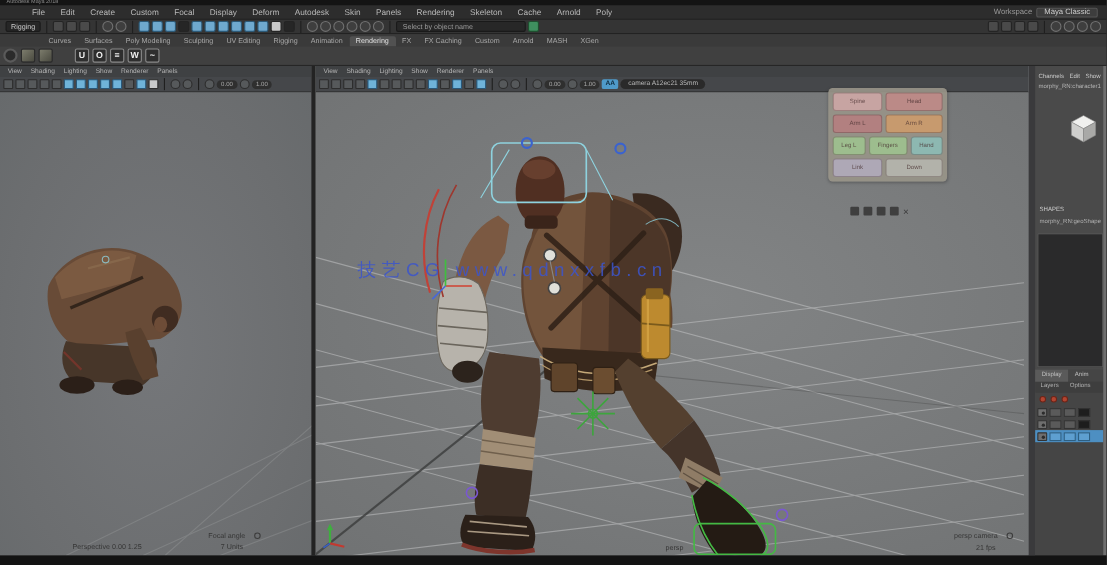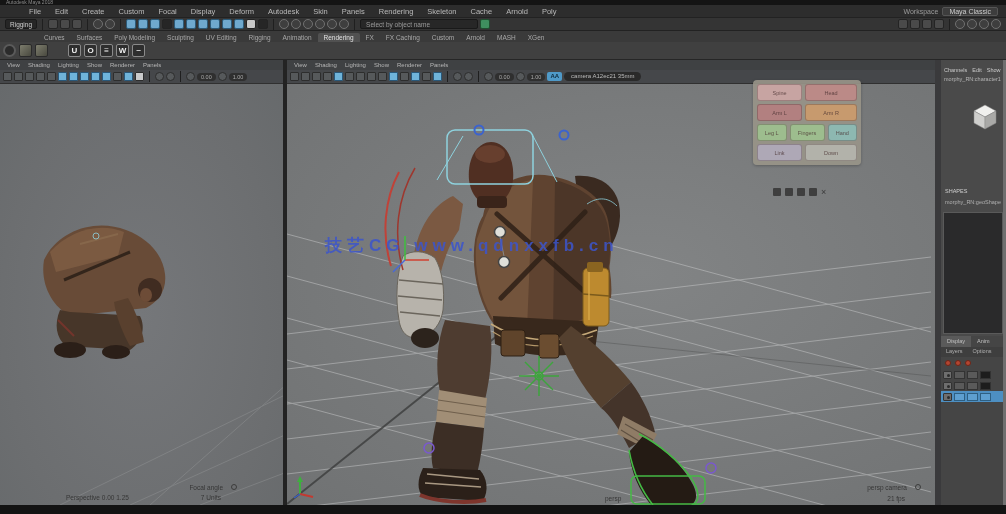--- a/index.html
+++ b/index.html
@@ -65,21 +65,21 @@
     line-height:9px; padding:0 3px; flex:none; }
 
   .vpBody { position:absolute; top:24px; left:0; right:0; bottom:0; }
   .vpBodyL { background:radial-gradient(ellipse at 50% 55%, #75777a 0%, #6c6e70 70%, #676a6c 100%); }
   .vpBodyR { background:radial-gradient(ellipse at 55% 45%, #828485 0%, #787a7b 55%, #707273 100%); }
   .vpBody svg.layer { position:absolute; left:0; top:0; }
 
   .hud { position:absolute; font-size:6.5px; color:#363636; white-space:nowrap; }
   .gearDot { position:absolute; width:6px; height:6px; border:1.5px solid #3c3c3c; border-radius:50%; }
 
-  .watermark { position:absolute; left:38px; top:150px; font-size:17px; font-weight:bold;
+  .watermark { position:absolute; left:38px; top:150px; font-size:17px; font-weight:normal;
     letter-spacing:5px; color:#3c55cc; opacity:0.85; white-space:nowrap; }
 
   
   .picker { position:absolute; top:20px; left:466px; width:108px; background:rgba(152,148,136,0.92);
     border-radius:4px; padding:4px; display:flex; flex-direction:column; gap:3px; box-shadow:0 1px 3px rgba(0,0,0,.25); }
   .pRow { display:flex; gap:3px; }
   .pBtn { height:17px; border-radius:3px; border:1px solid rgba(80,60,60,0.35);
     font-size:5.5px; color:rgba(70,45,45,0.75); display:flex; align-items:center; justify-content:center; }
   .pickerIcons { position:absolute; top:128px; left:486px; display:flex; gap:4px; align-items:center; }
   .pi { width:8px; height:8px; background:#3f3f3f; border-radius:1px; }

